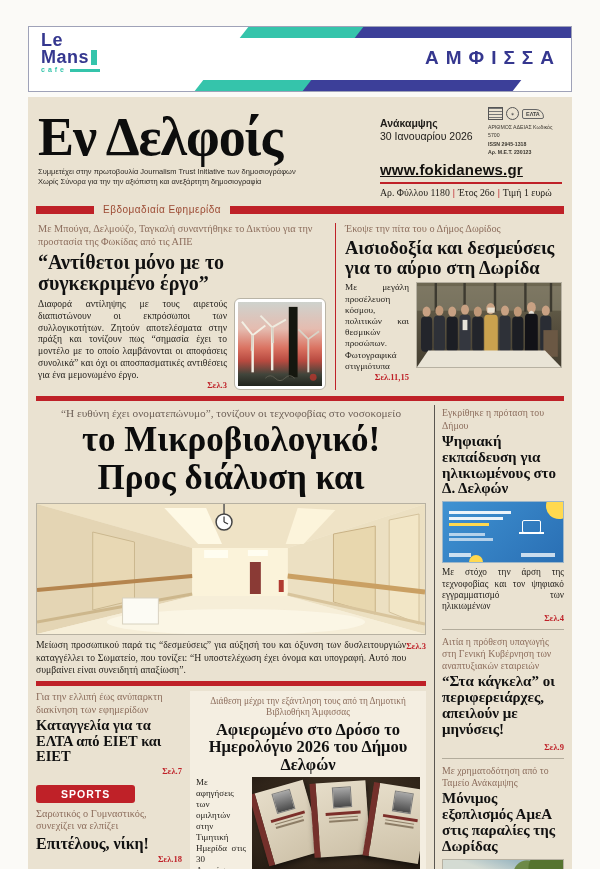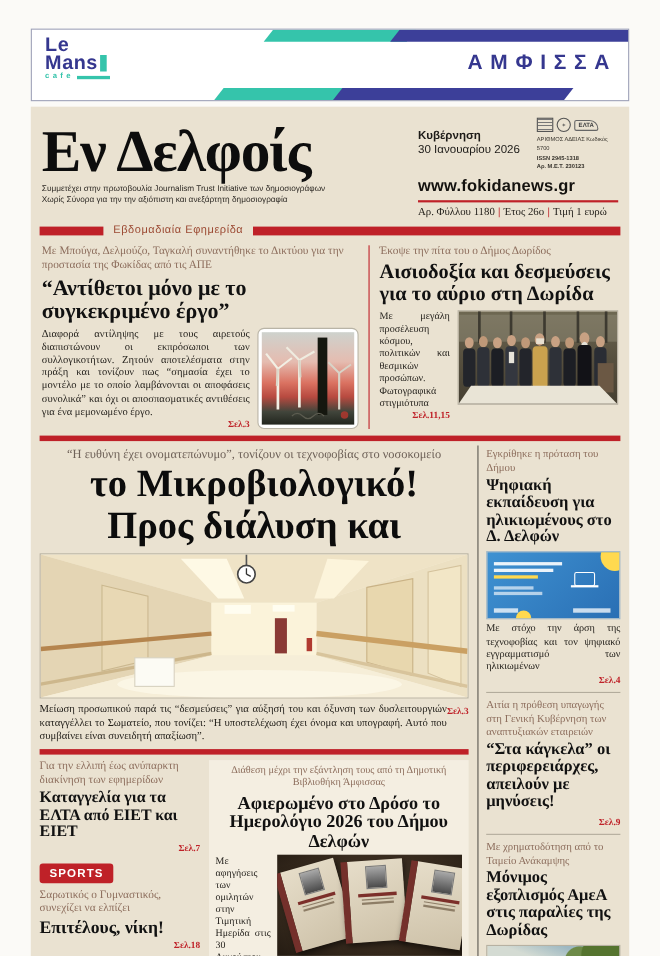--- a/index.html
+++ b/index.html
@@ -34,21 +34,21 @@
   .mr-top{display:flex;}
   .mr-date{font-family:"Liberation Sans",sans-serif;font-size:10.5px;color:#1d1b18;line-height:1.25;padding-top:10px;}
   .mr-date .day{font-weight:700;}
   .mr-print{margin-left:auto;text-align:left;width:74px;}
   .stamps{display:flex;gap:3px;align-items:center;justify-content:flex-start;}
   .stamp-box{width:13px;height:11px;border:1px solid #555;background:repeating-linear-gradient(180deg,#777 0 1px,transparent 1px 3px);}
   .postmark{width:11px;height:11px;border:1px solid #555;border-radius:50%;display:flex;align-items:center;justify-content:center;font-size:5px;color:#555;}
   .elta-stamp{font-family:"Liberation Sans",sans-serif;font-size:5.5px;font-weight:700;color:#444;border:1px solid #666;border-radius:2px 8px 2px 2px;padding:1px 3px;}
   .tiny-print{font-size:5.2px;color:#3a362f;line-height:1.6;margin-top:3px;font-family:"Liberation Sans",sans-serif;}
   .tiny-print .b{font-weight:700;}
-  .site{font-family:"Liberation Sans",sans-serif;font-size:15px;font-weight:800;color:#14120f;margin-top:5px;letter-spacing:.2px;}
+  .site{font-family:"Liberation Sans",sans-serif;font-size:15px;font-weight:800;color:#14120f;margin-top:5px;letter-spacing:.2px;text-decoration:underline;}
   .redline{height:2px;background:#bf2128;margin:4px 0 3px 0;}
   .issue-line{font-size:9.8px;color:#23201b;white-space:nowrap;}
   .issue-line .sep{color:#bf2128;font-weight:700;padding:0 3px;}
 
   
   .weekly{display:flex;align-items:center;gap:9px;margin:6px 0 4px 0;}
   .wbar{height:8px;background:#bf2128;}
   .wbar.l{width:58px;}
   .wbar.r{flex:1;}
   .weekly-label{font-family:Liberation Sans, sans-serif;font-size:10px;color:#9c4a33;letter-spacing:.5px;}
@@ -83,21 +83,21 @@
   .main-kicker{text-align:center;font-size:11.3px;color:#6e6158;margin-top:2px;}
   .main-headline{text-align:center;font-size:35px;font-weight:700;color:#0c0c0c;line-height:1.08;margin:2px 0 6px 0;}
   .hospital{width:100%;height:132px;border:1px solid #b7b1a2;box-sizing:border-box;background:#f6eeda;}
   .hospital svg{width:100%;height:100%;display:block;}
   .main-caption{margin-top:4px;font-size:9.7px;color:#201d18;text-align:justify;line-height:1.3;}
   .main-caption .page-ref{display:inline;float:right;margin-top:2px;}
 
   .bottom-row{display:flex;gap:8px;margin-top:5px;}
   .bl-col{width:146px;flex:none;}
   .bl-col .headline{font-size:14.5px;margin:2px 0 1px 0;}
-  .sports-badge{display:inline-block;background:#bf2128;color:#fff;font-family:"Liberation Sans",sans-serif;font-weight:800;font-size:10.5px;letter-spacing:1px;padding:3px 9px;border-radius:3px;margin:9px 0 5px 0;}
+  .sports-badge{display:inline-block;background:#bf2128;color:#fff;font-family:"Liberation Sans",sans-serif;font-weight:800;font-size:10.5px;letter-spacing:1px;padding:3px 25px;border-radius:3px;margin:9px 0 5px 0;}
   .books{flex:1;background:#f4eee1;padding:5px 6px 6px 6px;min-width:0;}
   .books .kicker{text-align:center;font-size:9.3px;}
   .books .headline{text-align:center;font-size:16.5px;margin:2px 0 4px 0;}
   .books-row{display:flex;gap:6px;}
   .books-body{width:50px;flex:none;font-size:9px;}
   .books-photo{position:relative;flex:1;height:92px;overflow:hidden;background:radial-gradient(ellipse at 55% 45%,#5d4a37 0%,#3a2d20 55%,#241b12 100%);}
   .book{position:absolute;width:56px;height:74px;background:linear-gradient(160deg,#e6ddc9 0%,#cdc1a8 100%);border-left:6px solid #74302b;box-shadow:2px 3px 6px rgba(0,0,0,.55);box-sizing:border-box;padding-top:5px;}
   .book .portrait{width:17px;height:19px;margin:0 auto;background:linear-gradient(180deg,#a8a8a8 0%,#4a4a4a 100%);border:1px solid #7c7c7c;}
   .book .bt{width:70%;height:2.5px;background:#7c2f2a;margin:4px auto 2px auto;}
   .book .bl{width:58%;height:1.5px;background:#8d7d66;margin:2px auto;}
@@ -153,21 +153,21 @@
       <div class="mast-left">
         <div class="np-title">Εν Δελφοίς</div>
         <div class="taglines">
           <div>Συμμετέχει στην πρωτοβουλία Journalism Trust Initiative των δημοσιογράφων</div>
           <div>Χωρίς Σύνορα για την την αξιόπιστη και ανεξάρτητη δημοσιογραφία</div>
         </div>
       </div>
       <div class="mast-right">
         <div class="mr-top">
           <div class="mr-date">
-            <div class="day">Κυβέρνηση</div>
+            <div class="day">Ανάκαμψης</div>
             <div>30 Ιανουαρίου 2026</div>
           </div>
           <div class="mr-print">
             <div class="stamps">
               <span class="stamp-box"></span>
               <span class="postmark">✶</span>
               <span class="elta-stamp">ΕΛΤΑ</span>
             </div>
             <div class="tiny-print">
               <div>ΑΡΙΘΜΟΣ ΑΔΕΙΑΣ Κωδικός 5700</div>

